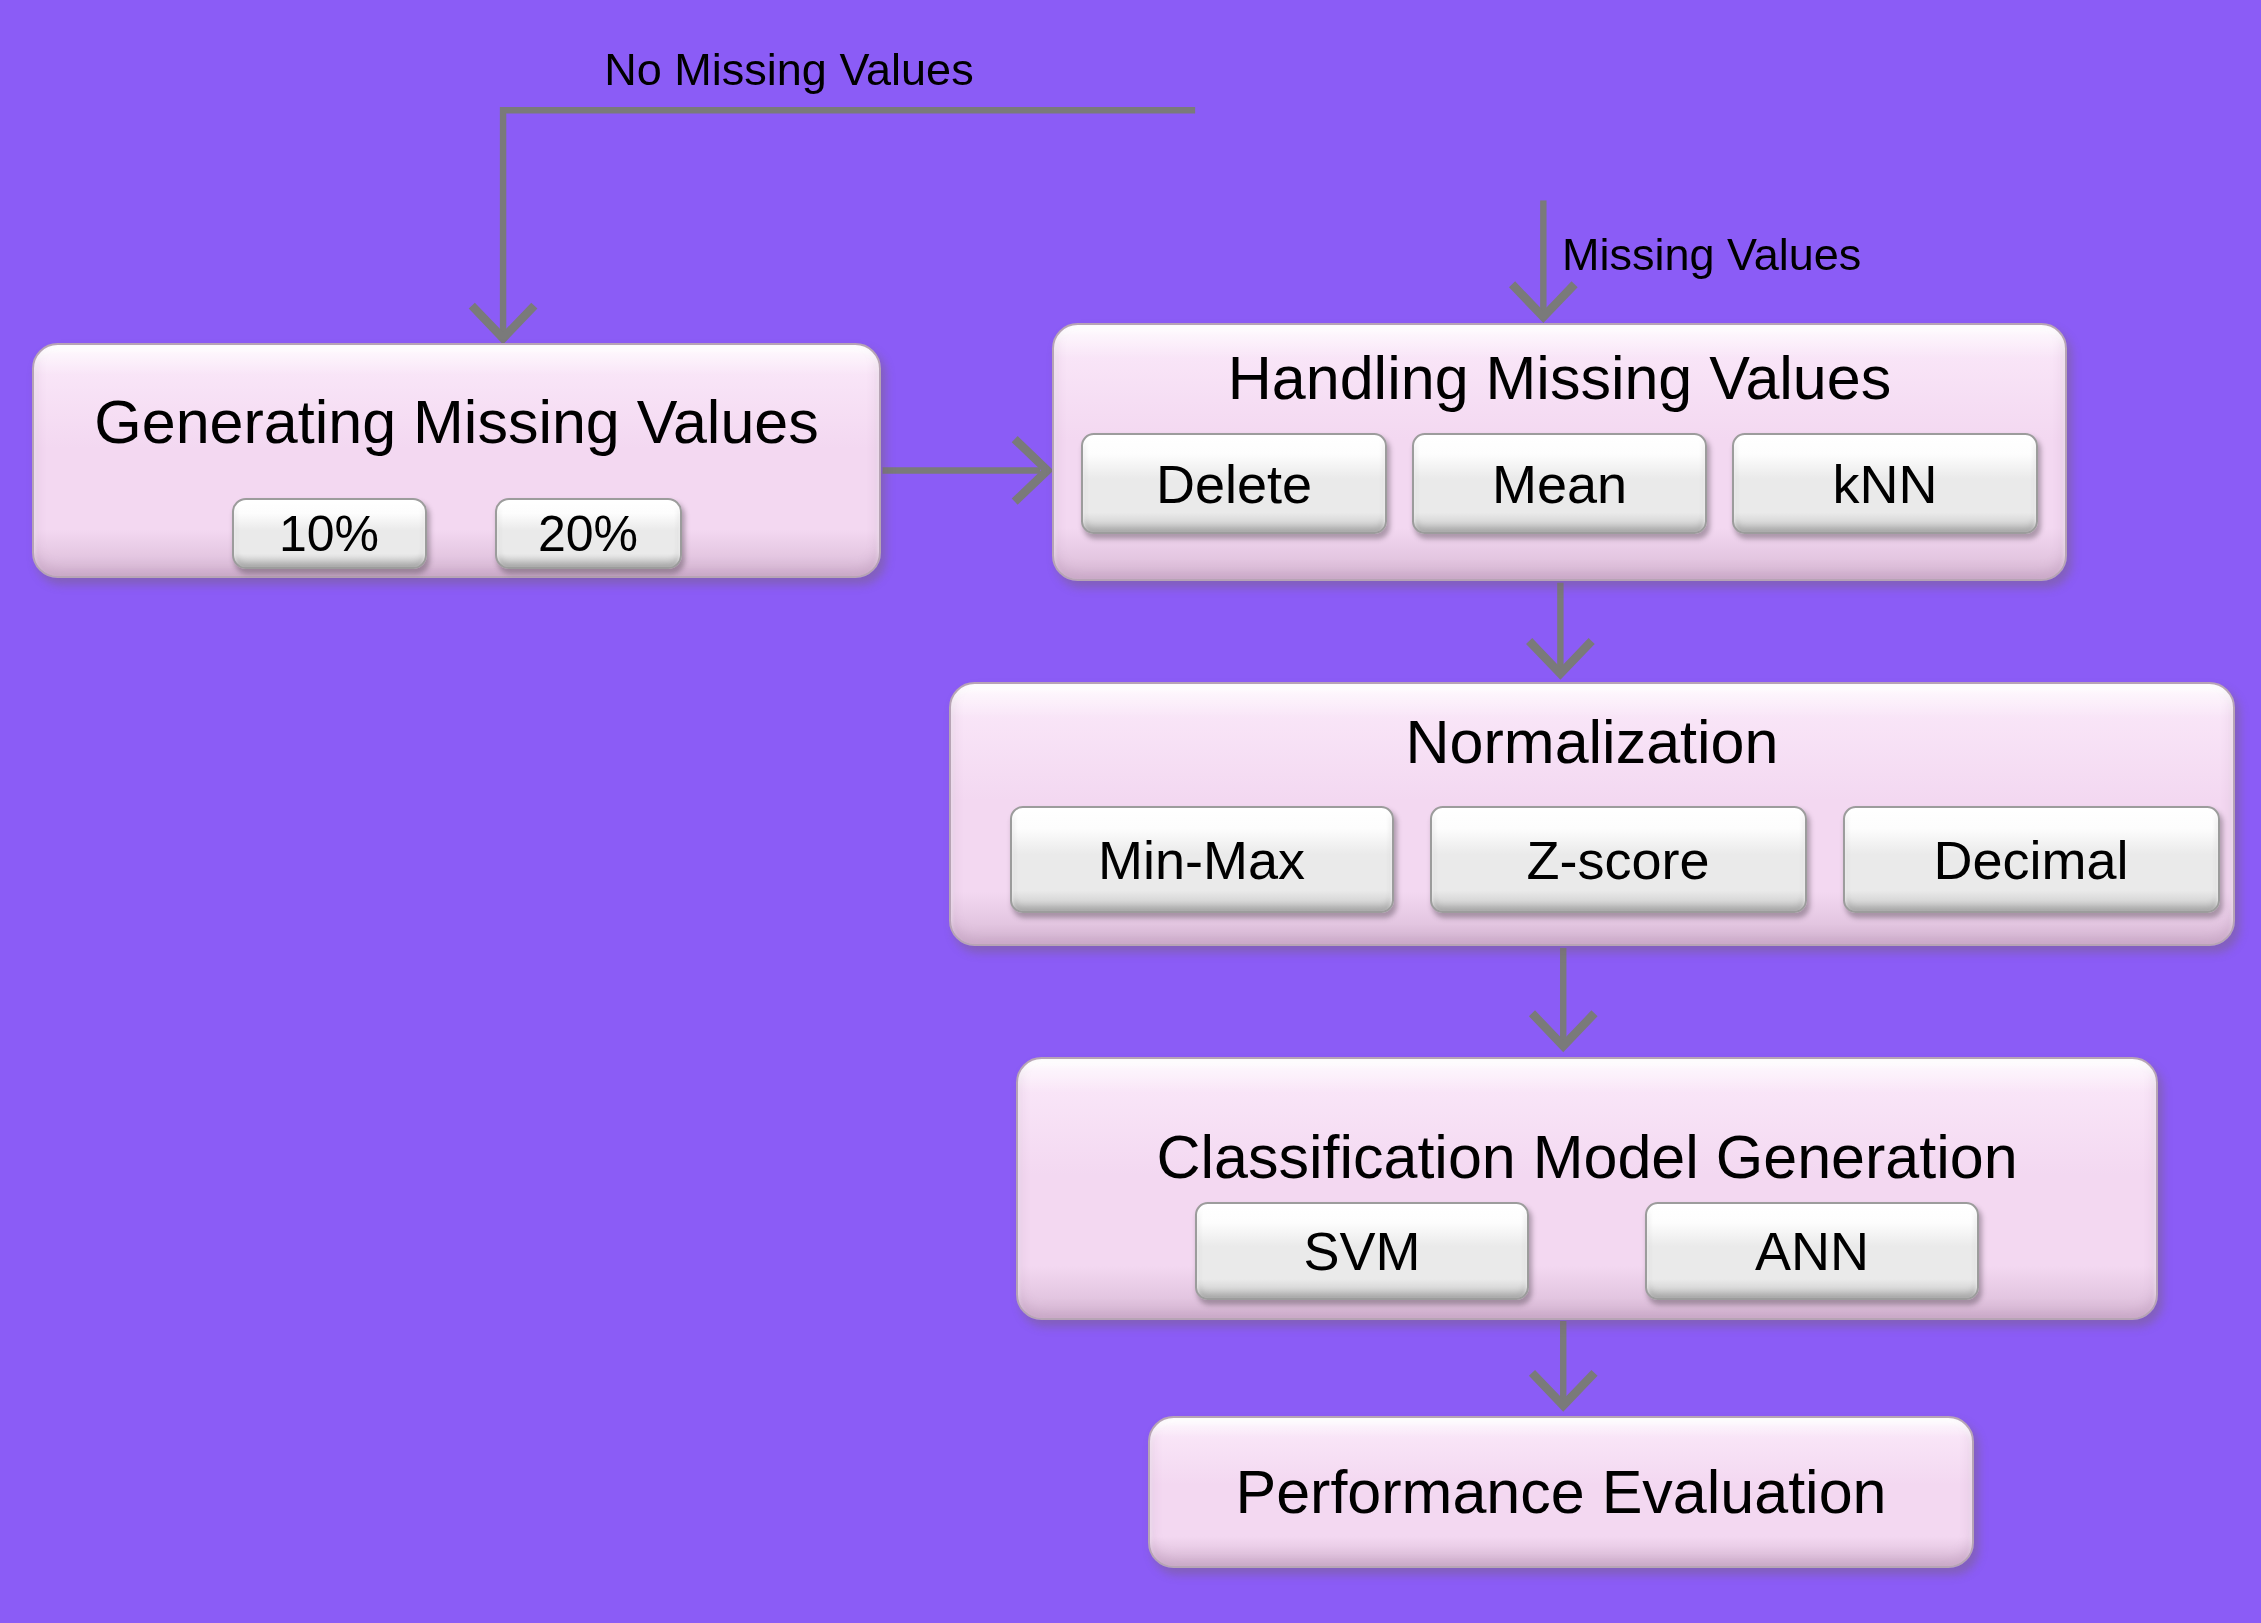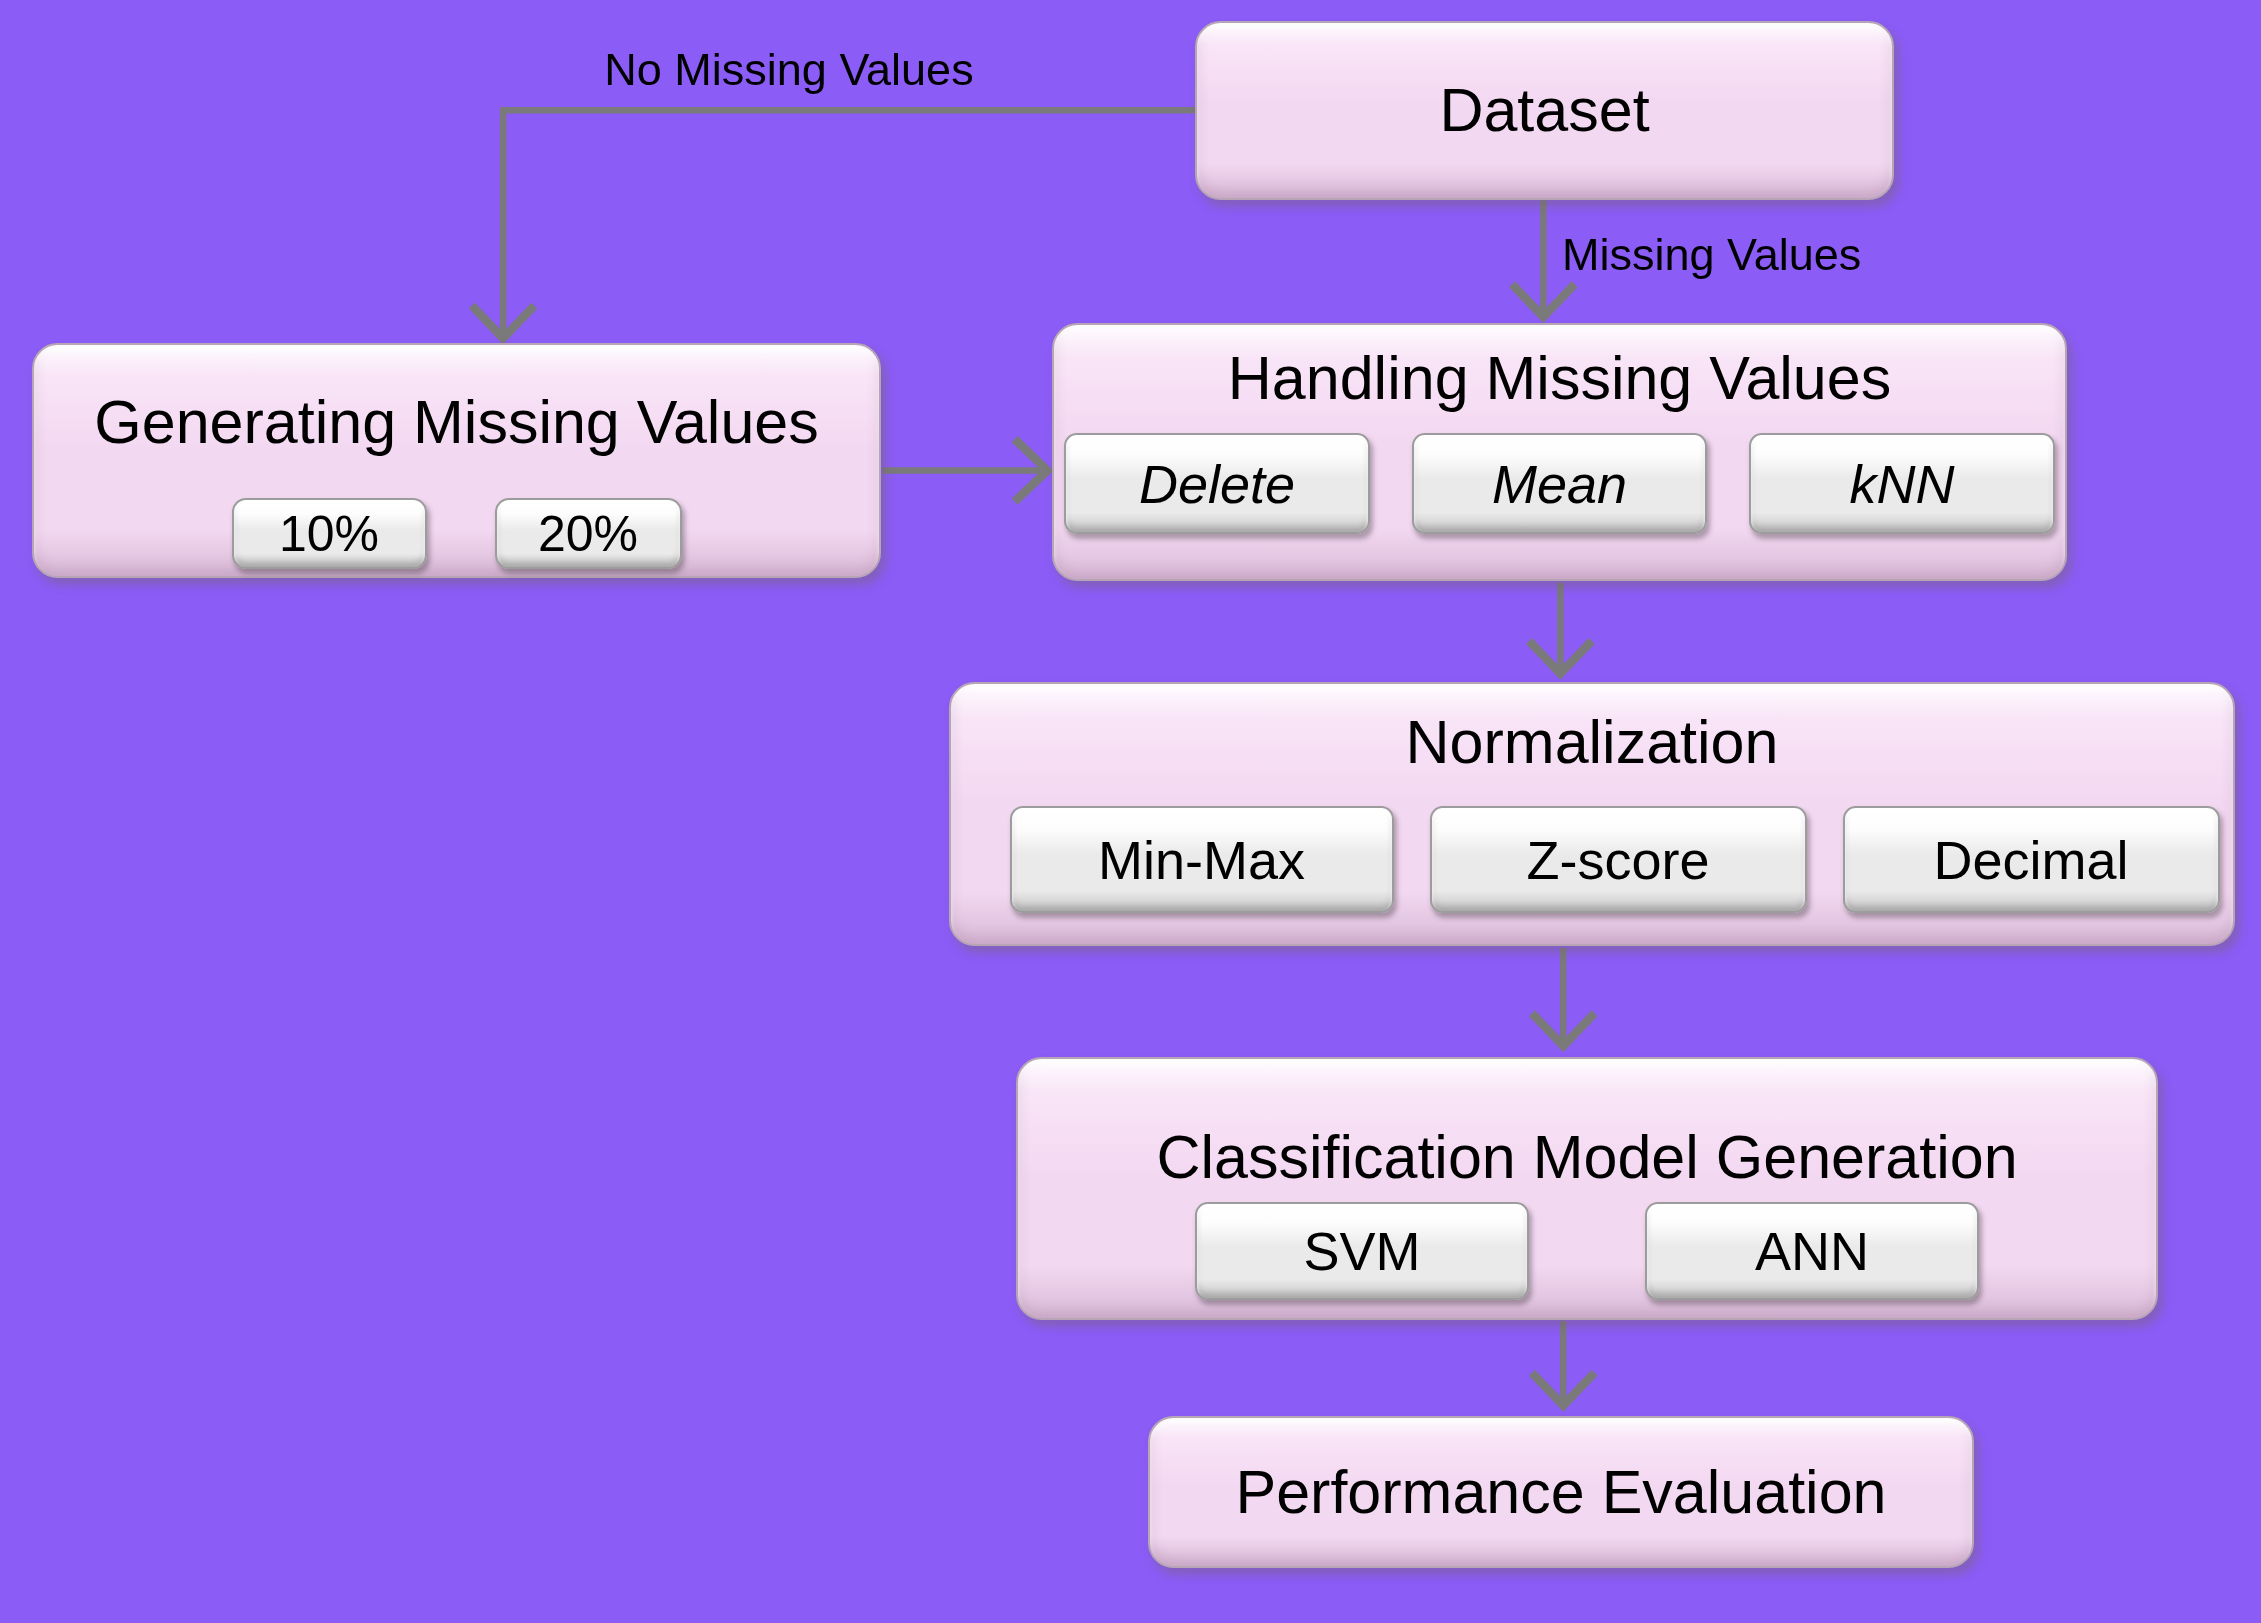--- a/index.html
+++ b/index.html
@@ -84,21 +84,21 @@
     line-height: 1.1;
     white-space: nowrap;
     color: var(--label-text, #000);
   }
   
   #node-dataset        { left: 1195px; top: 21px;   width: 699px;  height: 179px; }
   #node-generating     { left: 32px;   top: 343px;  width: 849px; height: 235px; padding-top: 47px; }
   #node-generating .options { margin-top: 45px; gap: 68px; }
   #node-generating .option  { height: 71px; font-size: 50px; border-radius: 14px; }
   #node-handling       { left: 1052px; top: 323px;  width: 1015px; height: 258px; padding-top: 23px; text-align: right; }
-  #node-handling .options { margin-top: 24px; gap: 42px; font-style: italic; }
+  #node-handling .options { margin-top: 24px; gap: 25px; }
   #node-handling .option  { height: 101px; }
   #node-normalization  { left: 949px; top: 682px;  width: 1286px; height: 264px; padding-top: 28px; }
   #node-normalization .options { margin-top: 33px; gap: 36px; padding-left: 45px; }
   #node-normalization .option  { height: 107px; }
   #node-classification { left: 1016px; top: 1057px; width: 1142px; height: 263px; padding-top: 68px; }
   #node-classification .options { margin-top: 14px; gap: 116px; }
   #node-classification .option  { height: 98px; }
   #node-performance    { left: 1148px; top: 1416px; width: 826px; height: 152px; }
   #label-no-missing { left: 590px;  top: 45px;  width: 398px; text-align: center; }
   #label-missing    { left: 1562px; top: 230px; }
@@ -125,23 +125,20 @@
     <polyline class="shaft" points="2200,1334 2200,1464"></polyline>
     <polyline class="head" points="2156,1426 2200,1472 2244,1426"></polyline>
 
     <polyline class="shaft" points="2200,1859 2200,1970"></polyline>
     <polyline class="head" points="2156,1932 2200,1978 2244,1932"></polyline>
   </svg>
 
   <div class="edge-label" id="label-no-missing">No Missing Values</div>
   <div class="edge-label" id="label-missing">Missing Values</div>
 
-  <div class="node center-label" id="node-dataset">
-    <div class="node-title">Dataset</div>
-  </div>
 
   <div class="node" id="node-generating">
     <div class="node-title">Generating Missing Values</div>
     <div class="options">
       <div class="option" style="width:195px">10%</div>
       <div class="option" style="width:187px">20%</div>
     </div>
   </div>
 
   <div class="node" id="node-handling">

